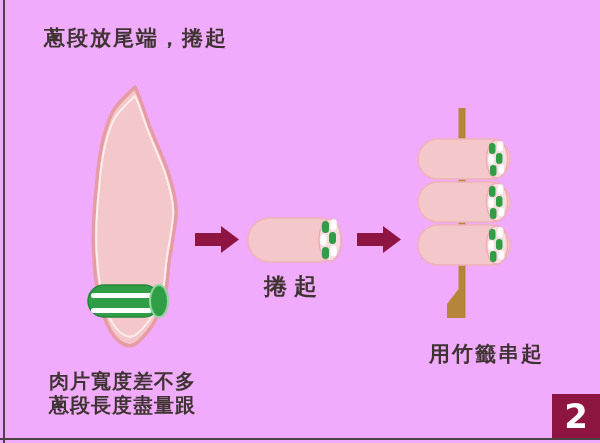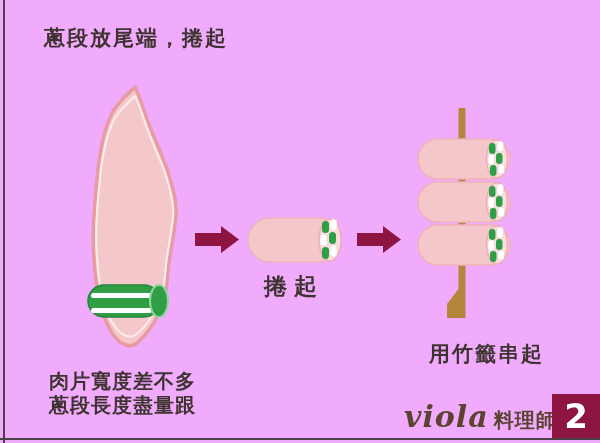--- a/index.html
+++ b/index.html
@@ -168,22 +168,18 @@
 
   <div class="txt roll-label">捲起</div>
 
   <div class="txt skewer-label">用竹籤串起</div>
 
   <div class="txt note">
     <div>肉片寬度差不多</div>
     <div>蔥段長度盡量跟</div>
   </div>
 
-  <div class="brand">
-    <span class="brand-name">viola</span>
-    <span class="brand-suffix">料理師</span>
-  </div>
 
   <div class="page-number-box">
     <span>2</span>
   </div>
 
 </div>
 
 </body></html>

